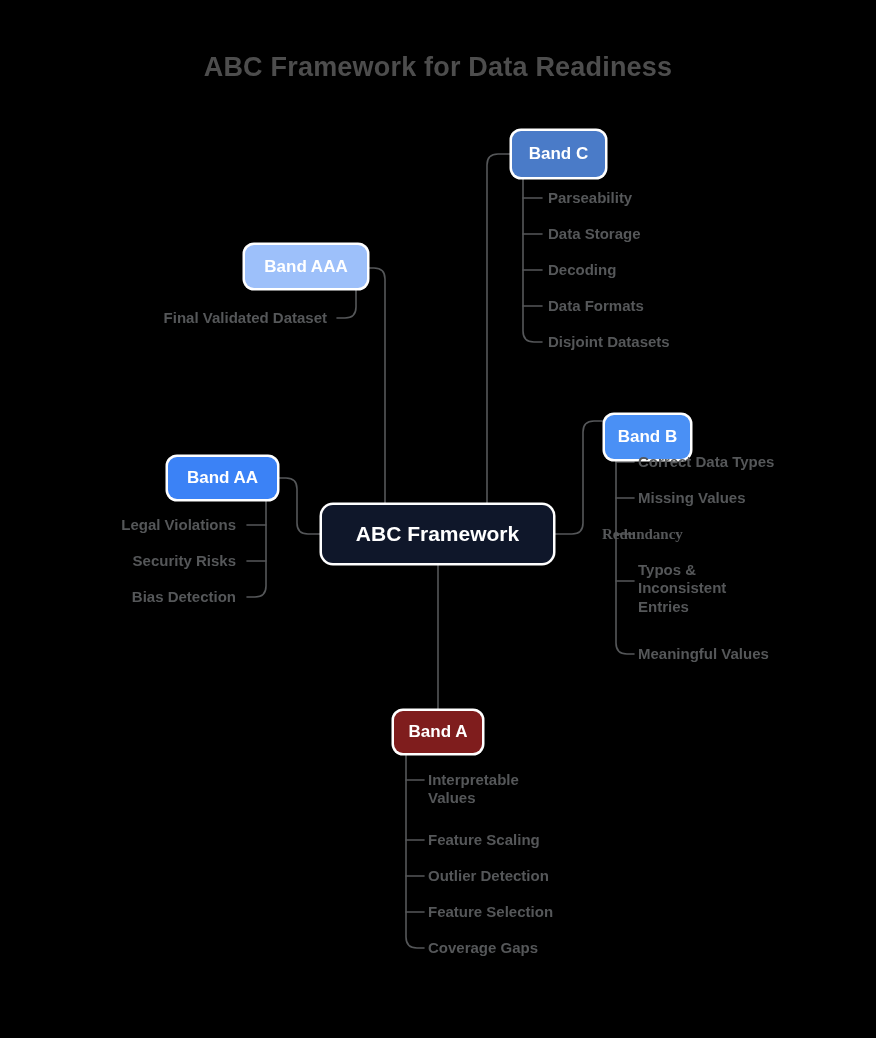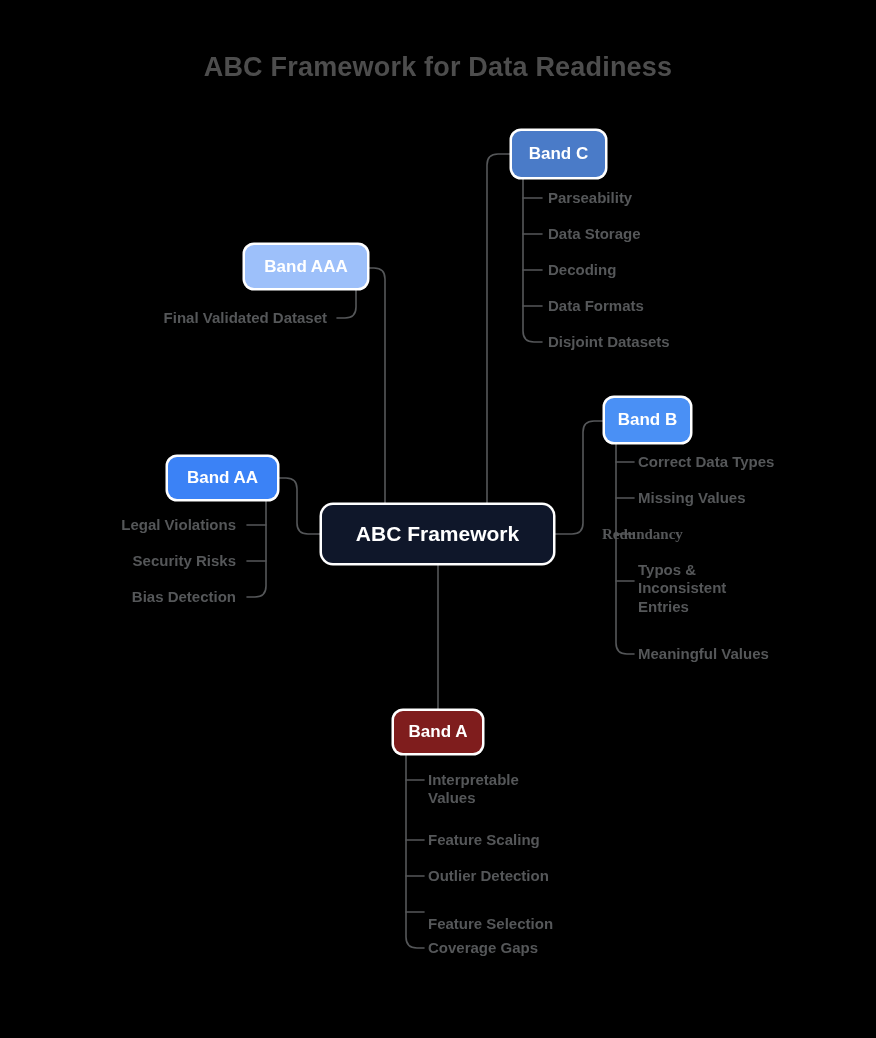--- a/index.html
+++ b/index.html
@@ -120,21 +120,21 @@
   <div class="leaf right" style="left:548px; top:225px; width:200px;">Data Storage</div>
   <div class="leaf right" style="left:548px; top:261px; width:200px;">Decoding</div>
   <div class="leaf right" style="left:548px; top:297px; width:200px;">Data Formats</div>
   <div class="leaf right" style="left:548px; top:333px; width:220px;">Disjoint Datasets</div>
 
   <div class="node" style="left:245px; top:245px; width:122px; height:43px; background:#9dc0fa;">
     <span>Band AAA</span>
   </div>
   <div class="leaf left" style="left:137px; top:309px; width:190px;">Final Validated Dataset</div>
 
-  <div class="node" style="left:605px; top:398px; width:85px; height:44px; background:#4a90f5;">
+  <div class="node" style="left:605px; top:415px; width:85px; height:44px; background:#4a90f5;">
     <span>Band B</span>
   </div>
   <div class="leaf right" style="left:638px; top:453px; width:210px;">Correct Data Types</div>
   <div class="leaf right" style="left:638px; top:489px; width:210px;">Missing Values</div>
   <div class="leaf right" style="left:602px; top:525px; width:210px;font-family:Liberation Serif, serif;">Redundancy</div>
   <div class="leaf right" style="left:638px; top:561px; width:125px;">Typos &amp; Inconsistent Entries</div>
   <div class="leaf right" style="left:638px; top:645px; width:210px;">Meaningful Values</div>
 
   <div class="node" style="left:168px; top:457px; width:109px; height:42px; background:#3b82f6;">
     <span>Band AA</span>
@@ -142,16 +142,16 @@
   <div class="leaf left" style="left:46px; top:516px; width:190px;">Legal Violations</div>
   <div class="leaf left" style="left:46px; top:552px; width:190px;">Security Risks</div>
   <div class="leaf left" style="left:46px; top:588px; width:190px;">Bias Detection</div>
 
   <div class="node" style="left:394px; top:711px; width:88px; height:42px; background:#7f1d1d;">
     <span>Band A</span>
   </div>
   <div class="leaf right" style="left:428px; top:771px; width:125px;">Interpretable Values</div>
   <div class="leaf right" style="left:428px; top:831px; width:210px;">Feature Scaling</div>
   <div class="leaf right" style="left:428px; top:867px; width:210px;">Outlier Detection</div>
-  <div class="leaf right" style="left:428px; top:903px; width:210px;margin-top:12px;">Feature Selection</div>
+  <div class="leaf right" style="left:428px; top:903px; width:210px;">Feature Selection</div>
   <div class="leaf right" style="left:428px; top:939px; width:210px;">Coverage Gaps</div>
 
 </div>
 
 </body></html>

